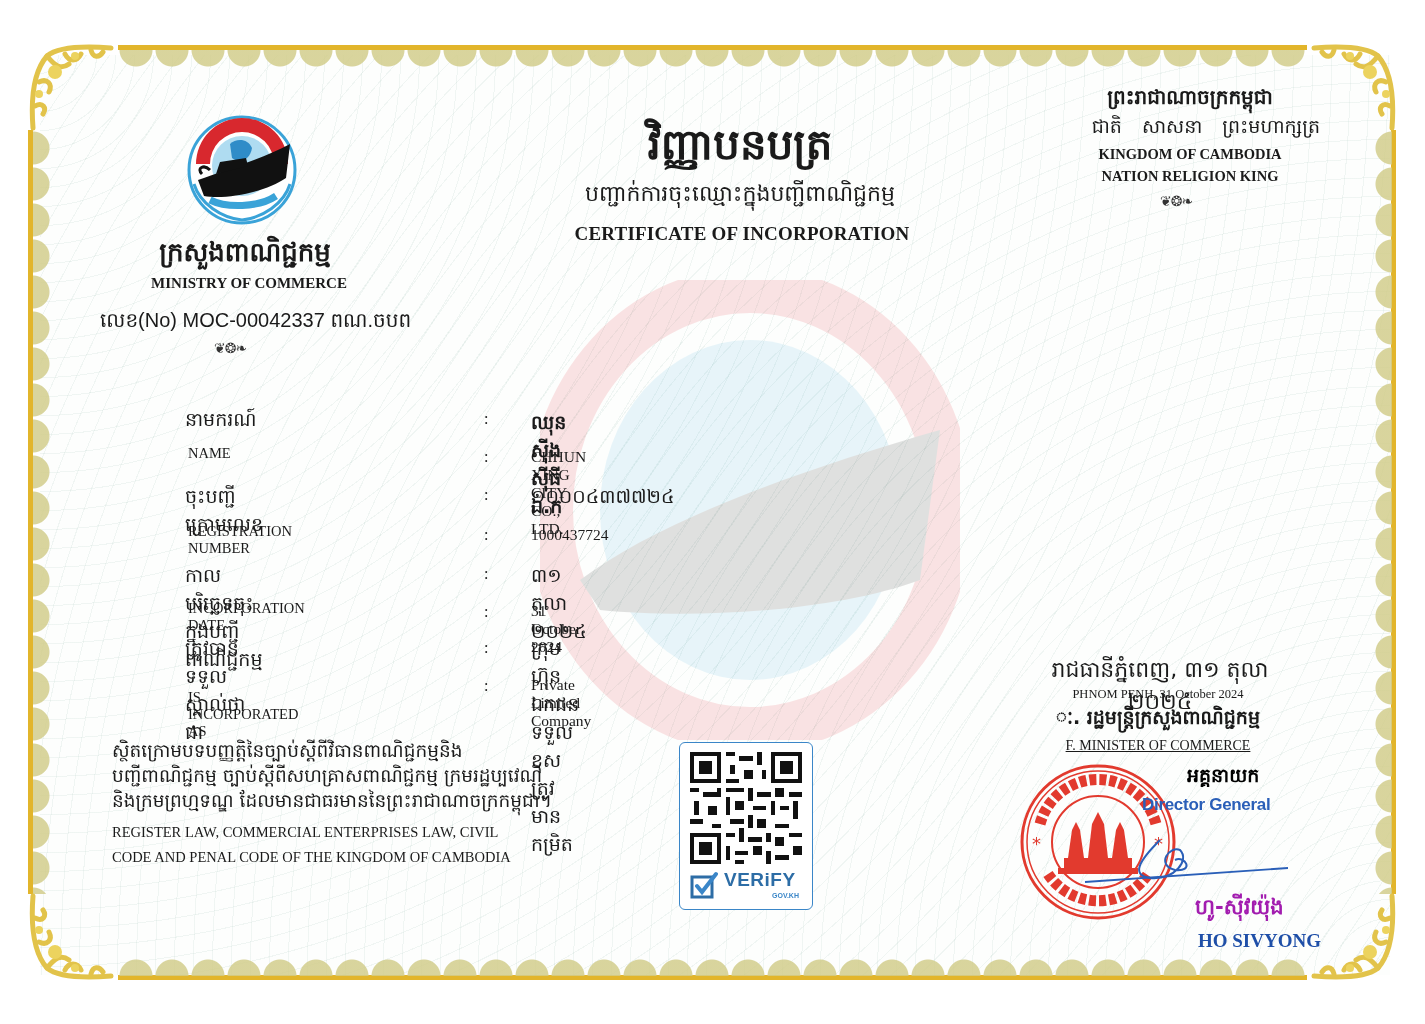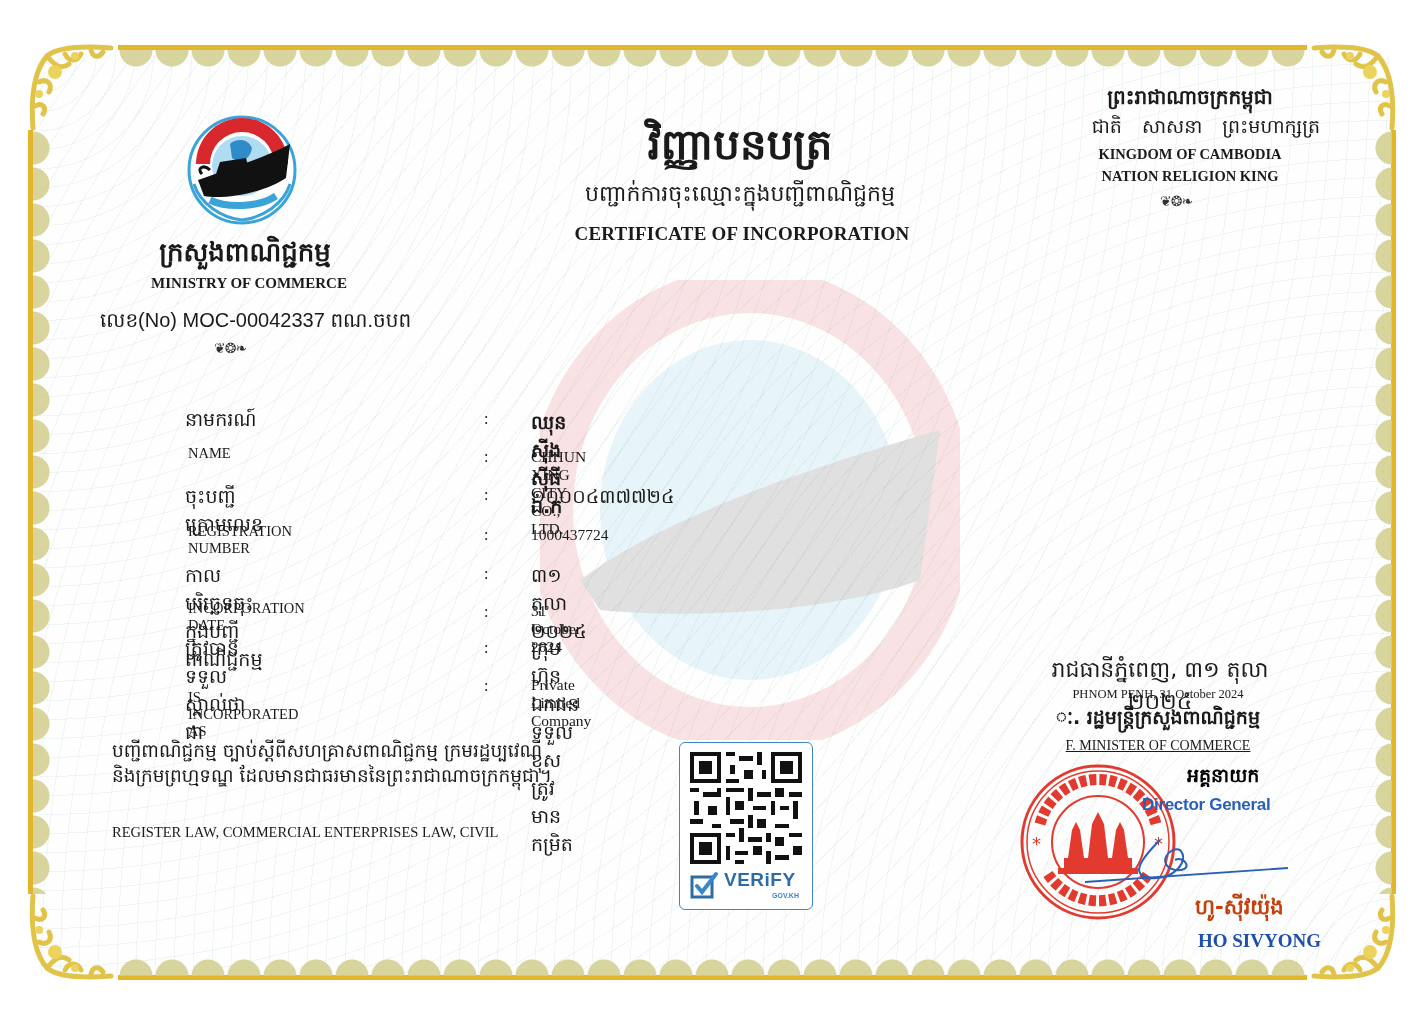--- a/index.html
+++ b/index.html
@@ -75,21 +75,21 @@
 
   .place-km{left:1020px;top:656px;width:280px;font-size:22px;font-family:"DejaVu Sans",sans-serif;}
   .place-en{left:1020px;top:687px;width:276px;font-size:12.5px;}
   .minister-km{left:1020px;top:705px;width:276px;font-size:19px;font-weight:bold;font-family:"DejaVu Sans",sans-serif;}
   .minister-en{left:1020px;top:738px;width:276px;font-size:14px;text-decoration:underline;}
 
   .seal{position:absolute;left:1018px;top:762px;width:160px;height:160px;}
   .dg-km{position:absolute;left:1187px;top:763px;font-size:19px;font-weight:bold;color:#000000;font-family:"DejaVu Sans",sans-serif;}
   .dg-en{position:absolute;left:1142px;top:795px;font-size:17px;font-weight:bold;color:#2a5fb8;font-family:"Liberation Sans",sans-serif;letter-spacing:-0.3px;}
   .signature{position:absolute;left:1080px;top:820px;width:220px;height:80px;}
-  .signer-km{position:absolute;left:1195px;top:893px;font-size:21px;font-weight:bold;color:#c2410c;font-family:"DejaVu Sans",sans-serif;}
+  .signer-km{position:absolute;left:1195px;top:893px;font-size:21px;font-weight:bold;color:#a21caf;font-family:"DejaVu Sans",sans-serif;}
   .signer-en{position:absolute;left:1198px;top:930px;font-size:19px;font-weight:bold;color:#1f4fa8;}
 </style>
 </head>
 <body>
 
 <div class="page">
 
   <div class="paper"></div>
 
   <div class="bline top"></div>
@@ -216,25 +216,27 @@
   <div class="field">
     <div class="lbl-km" style="top:636px;">ត្រូវបានទទួលស្គាល់ថាជា</div>
     <div class="lbl-en" style="top:673px;margin-top:16px;">IS INCORPORATED AS</div>
     <div class="colon" style="top:639px;">:</div>
     <div class="colon" style="top:677px;">:</div>
     <div class="val-km" style="top:636px;">ក្រុមហ៊ុនឯកជនទទួលខុសត្រូវមានកម្រិត</div>
     <div class="val-en" style="top:676px;">Private Limited Company</div>
   </div>
 
   <div class="regs-km">
+    <div>ស្ថិតក្រោមបទបញ្ញត្តិនៃច្បាប់ស្ដីពីវិធានពាណិជ្ជកម្មនិង</div>
     <div>បញ្ជីពាណិជ្ជកម្ម ច្បាប់ស្ដីពីសហគ្រាសពាណិជ្ជកម្ម ក្រមរដ្ឋប្បវេណី</div>
     <div>និងក្រមព្រហ្មទណ្ឌ ដែលមានជាធរមាននៃព្រះរាជាណាចក្រកម្ពុជា។</div>
   </div>
   <div class="regs-en">
     <div>REGISTER LAW, COMMERCIAL ENTERPRISES LAW, CIVIL</div>
+    <div>CODE AND PENAL CODE OF THE KINGDOM OF CAMBODIA</div>
   </div>
 
   <div class="qr-card">
     <svg class="qr" viewBox="0 0 25 25" shape-rendering="crispEdges">
       <rect width="25" height="25" fill="#fff"></rect>
       <g fill="#111">
         <rect x="0" y="0" width="7" height="7"></rect>
           <rect x="1" y="1" width="5" height="5" fill="#fff"></rect>
           <rect x="2" y="2" width="3" height="3"></rect>
         <rect x="18" y="0" width="7" height="7"></rect>

